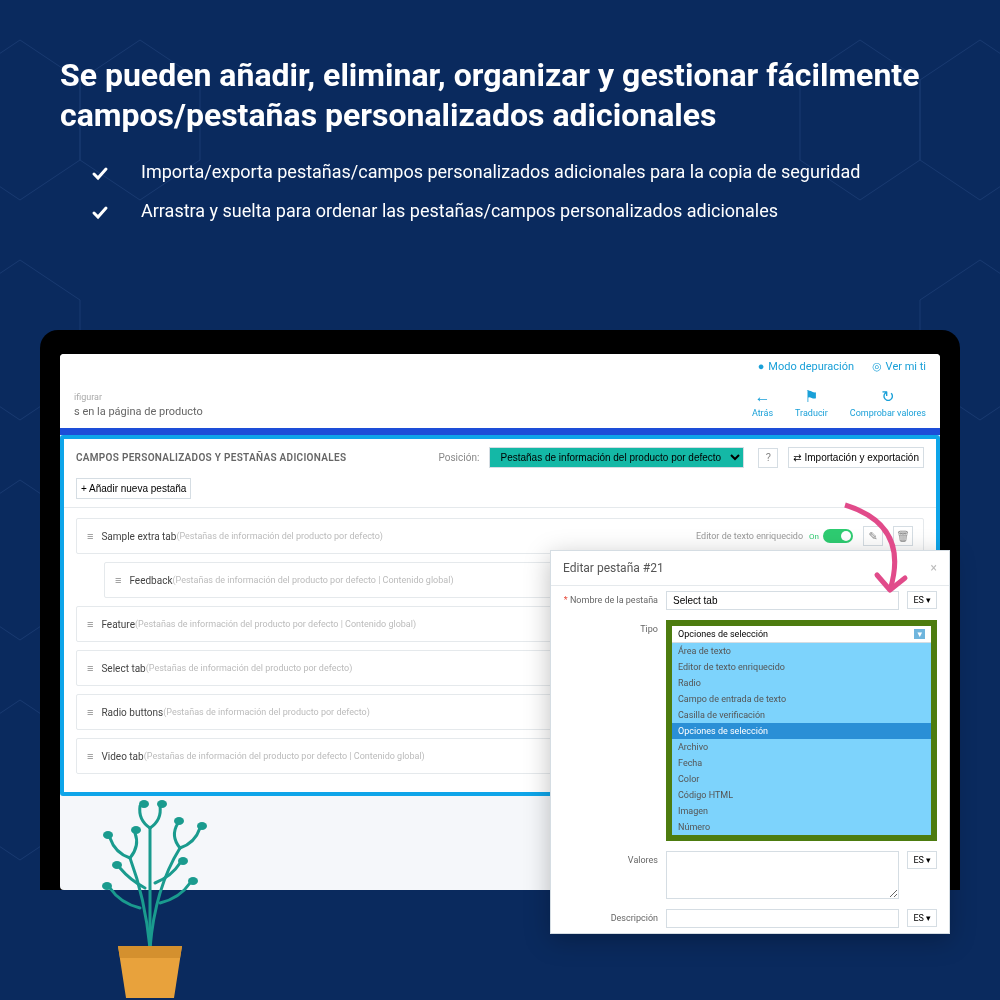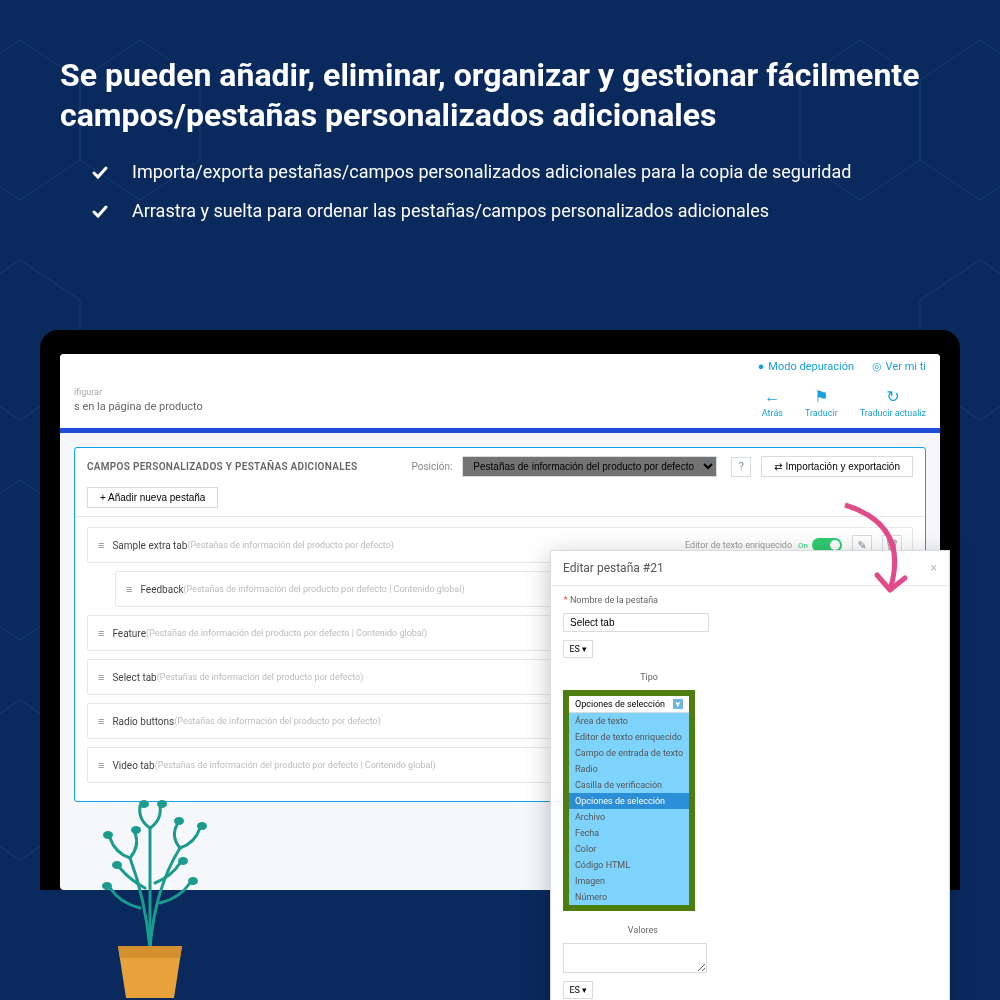--- a/index.html
+++ b/index.html
@@ -1,55 +1,55 @@
 <!DOCTYPE html>
 <html><head>
 <meta charset="utf-8">
 <style>
 * { margin: 0; padding: 0; box-sizing: border-box; }
 body { width: 1000px; height: 1000px; font-family: -apple-system, BlinkMacSystemFont, "Segoe UI", Roboto, sans-serif; background: #0a2a5e; position: relative; overflow: hidden; }
 .bg-hex { position: absolute; inset: 0; opacity: 0.3; z-index: 0; }
 .hero { position: relative; z-index: 2; padding: 55px 60px 30px; color: #fff; }
 .hero h1 { font-size: 32px; font-weight: 700; line-height: 1.25; margin-bottom: 24px; }
 .hero-list { list-style: none; padding-left: 30px; }
-.hero-list li { display: flex; align-items: center; gap: 22px; font-size: 18px; line-height: 1.4; margin-bottom: 14px; }
+.hero-list li { display: flex; align-items: flex-end; gap: 31px; font-size: 18px; line-height: 1.4; margin-bottom: 14px; }
 .hero-list .check { flex-shrink: 0; margin-top: 3px; }
 .monitor { position: absolute; left: 40px; top: 330px; width: 920px; height: 560px; background: #000; border-radius: 18px 18px 0 0; padding: 24px 20px 0; z-index: 3; }
 .screen { width: 100%; height: 100%; background: #f5f7fa; border-radius: 4px; overflow: hidden; position: relative; font-size: 11px; color: #555; }
 .top-status { display: flex; justify-content: flex-end; align-items: center; gap: 18px; padding: 6px 14px; font-size: 11px; background: #fff; }
 .top-status .link { color: #1aa0d8; display: flex; align-items: center; gap: 4px; }
-.crumb-row { display: flex; justify-content: space-between; align-items: flex-start; padding: 8px 14px 10px; background: #fff; border-bottom: 5px solid #1d4ed8; }
+.crumb-row { display: flex; justify-content: space-between; align-items: flex-end; padding: 8px 14px 10px; background: #fff; border-bottom: 7px solid #1d4ed8; }
 .crumb-left { color: #666; font-size: 11px; }
 .crumb-left small { color: #aaa; font-size: 9px; display: block; margin-bottom: 3px; }
 .crumb-actions { display: flex; gap: 22px; }
 .crumb-actions .act { text-align: center; color: #1aa0d8; font-size: 9px; }
 .crumb-actions .act .ic { display: block; font-size: 16px; margin-bottom: 2px; }
-.panel { background: #fff; margin: 14px; border-radius: 3px; border: 1px solid #0ea5e9; }
+.panel { background: #fff; border-radius: 3px; border: 4px solid #0ea5e9; }
 .panel-head { display: flex; align-items: center; padding: 8px 12px; border-bottom: 1px solid #e5e9ec; gap: 10px; flex-wrap: wrap; }
 .panel-head .title { font-size: 10px; color: #666; font-weight: 600; letter-spacing: .3px; }
 .panel-head .spacer { flex: 1; }
 .panel-head .lbl { font-size: 10px; color: #888; }
-.panel-head select { font-size: 10px; padding: 3px 6px; border: 1px solid #d5dde3; background: #737373; }
-.panel-head .btn { font-size: 10px; padding: 4px 12px; border: 1px solid #d5dde3; background: #fff; cursor: pointer; }
+.panel-head select { font-size: 10px; padding: 3px 6px; border: 1px solid #d5dde3; background: #14b8a6; text-align: center; }
+.panel-head .btn { font-size: 10px; padding: 4px 4px; border: 1px solid #d5dde3; background: #fff; cursor: pointer; }
 .panel-body { padding: 10px 12px; }
 .row { display: flex; align-items: center; border: 1px solid #e5e9ec; border-radius: 2px; padding: 7px 10px; margin-bottom: 8px; background: #fff; font-size: 10px; }
 .row .grip { color: #888; margin-right: 8px; font-size: 11px; }
 .row .name { color: #444; }
 .row .sub { color: #bbb; font-size: 9px; }
 .row .rspacer { flex: 1; }
 .row .tag { color: #999; font-size: 9px; margin-right: 6px; }
 .toggle { width: 30px; height: 14px; background: #2ecc71; border-radius: 8px; position: relative; margin-right: 6px; }
 .toggle::after { content: ""; position: absolute; right: 2px; top: 2px; width: 10px; height: 10px; background: #fff; border-radius: 50%; }
 .toggle-lbl { color: #2ecc71; font-size: 8px; margin-right: 4px; }
 .ic-btn { width: 20px; height: 20px; border: 1px solid #d5dde3; display: flex; align-items: center; justify-content: center; margin-left: 4px; font-size: 11px; color: #888; }
 .row.indent { margin-left: 28px; }
 .popup { position: absolute; left: 550px; top: 550px; width: 400px; background: #fff; border: 1px solid #d5dde3; box-shadow: 0 6px 24px rgba(0,0,0,.25); z-index: 10; font-size: 10px; padding-bottom: 0; }
 .popup .phead { display: flex; justify-content: space-between; padding: 10px 12px; border-bottom: 1px solid #e5e9ec; color: #555; font-size: 12px; }
 .popup .close-x { color: #bbb; cursor: pointer; }
-.popup .prow { display: flex; align-items: flex-start; padding: 5px 12px; gap: 8px; flex-direction: column; }
+.popup .prow { display: flex; align-items: flex-start; padding: 5px 12px; gap: 8px; }
 .popup .plabel { width: 95px; text-align: right; color: #666; font-size: 9px; padding-top: 4px; }
 .popup .plabel .req { color: #e74c3c; }
 .popup input[type=text] { flex: 1; border: 1px solid #d5dde3; padding: 3px 6px; font-size: 10px; }
 .popup .lang { width: 30px; border: 1px solid #d5dde3; text-align: center; font-size: 9px; padding: 3px 2px; background: #fff; }
 .popup .sel-wrap { position: relative; flex: 1; }
 .popup .dd { border: 6px solid #4d7c0f; background: #7dd3fc; font-size: 9px; }
 .popup .dd-head { display: flex; justify-content: space-between; padding: 3px 6px; border-bottom: 1px solid #d5dde3; background: #fff; }
 .popup .dd-opt { padding: 3px 6px; color: #555; cursor: pointer; }
 .popup .dd-opt.sel { background: #2a8fd6; color: #fff; }
 .popup .hint { color: #aaa; font-size: 8px; font-style: italic; padding: 2px 12px 6px 115px; }
@@ -104,21 +104,21 @@
         </span>
     </div>
     <div class="crumb-row">
       <div class="crumb-left">
         <small>ifigurar</small>
         <div>s en la página de producto</div>
       </div>
       <div class="crumb-actions">
         <div class="act"><span class="ic">←</span><span>Atrás</span></div>
         <div class="act"><span class="ic">⚑</span><span>Traducir</span></div>
-        <div class="act"><span class="ic">↻</span><span>Traducir actualiz</span></div>
+        <div class="act"><span class="ic">↻</span><span>Comprobar valores</span></div>
       </div>
     </div>
 
     <div class="panel">
       <div class="panel-head">
         <span class="title">CAMPOS PERSONALIZADOS Y PESTAÑAS ADICIONALES</span>
         <span class="spacer"></span>
         <span class="lbl">Posición:</span>
         <select><option>Pestañas de información del producto por defecto</option></select>
         <span class="ic-btn">?</span>
@@ -216,22 +216,22 @@
     <div class="plabel">Tipo</div>
     <div class="sel-wrap">
       <div class="dd">
         <div class="dd-head">
             <span>Opciones de selección</span>
             <span style="background:#6fb5dd;color:#fff;padding:0 3px">▾</span>
           </div>
         <div id="type-opts">
             <div class="dd-opt">Área de texto</div>
             <div class="dd-opt">Editor de texto enriquecido</div>
+            <div class="dd-opt">Radio</div>
             <div class="dd-opt">Campo de entrada de texto</div>
-            <div class="dd-opt">Radio</div>
             <div class="dd-opt">Casilla de verificación</div>
             <div class="dd-opt sel">Opciones de selección</div>
             <div class="dd-opt">Archivo</div>
             <div class="dd-opt">Fecha</div>
             <div class="dd-opt">Color</div>
             <div class="dd-opt">Código HTML</div>
             <div class="dd-opt">Imagen</div>
             <div class="dd-opt">Número</div>
           </div>
       </div>

